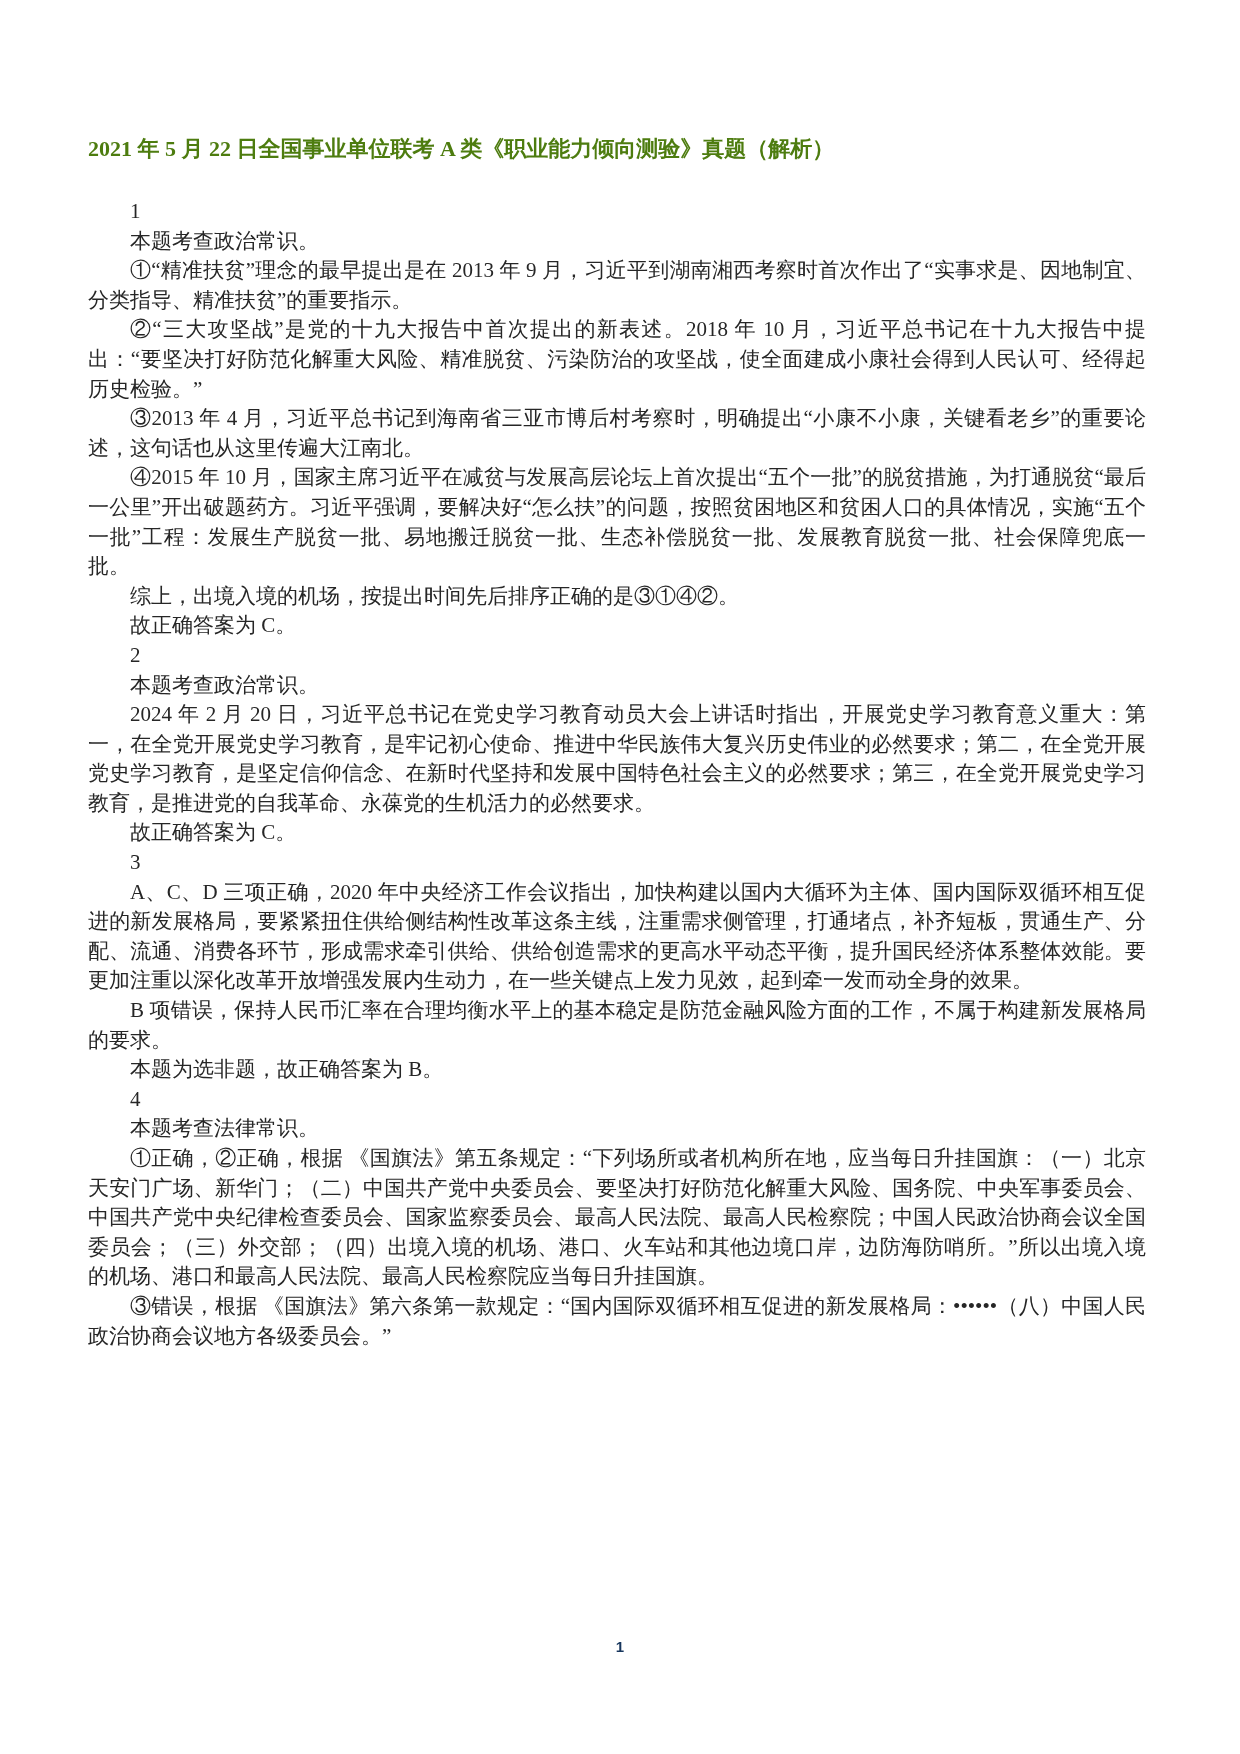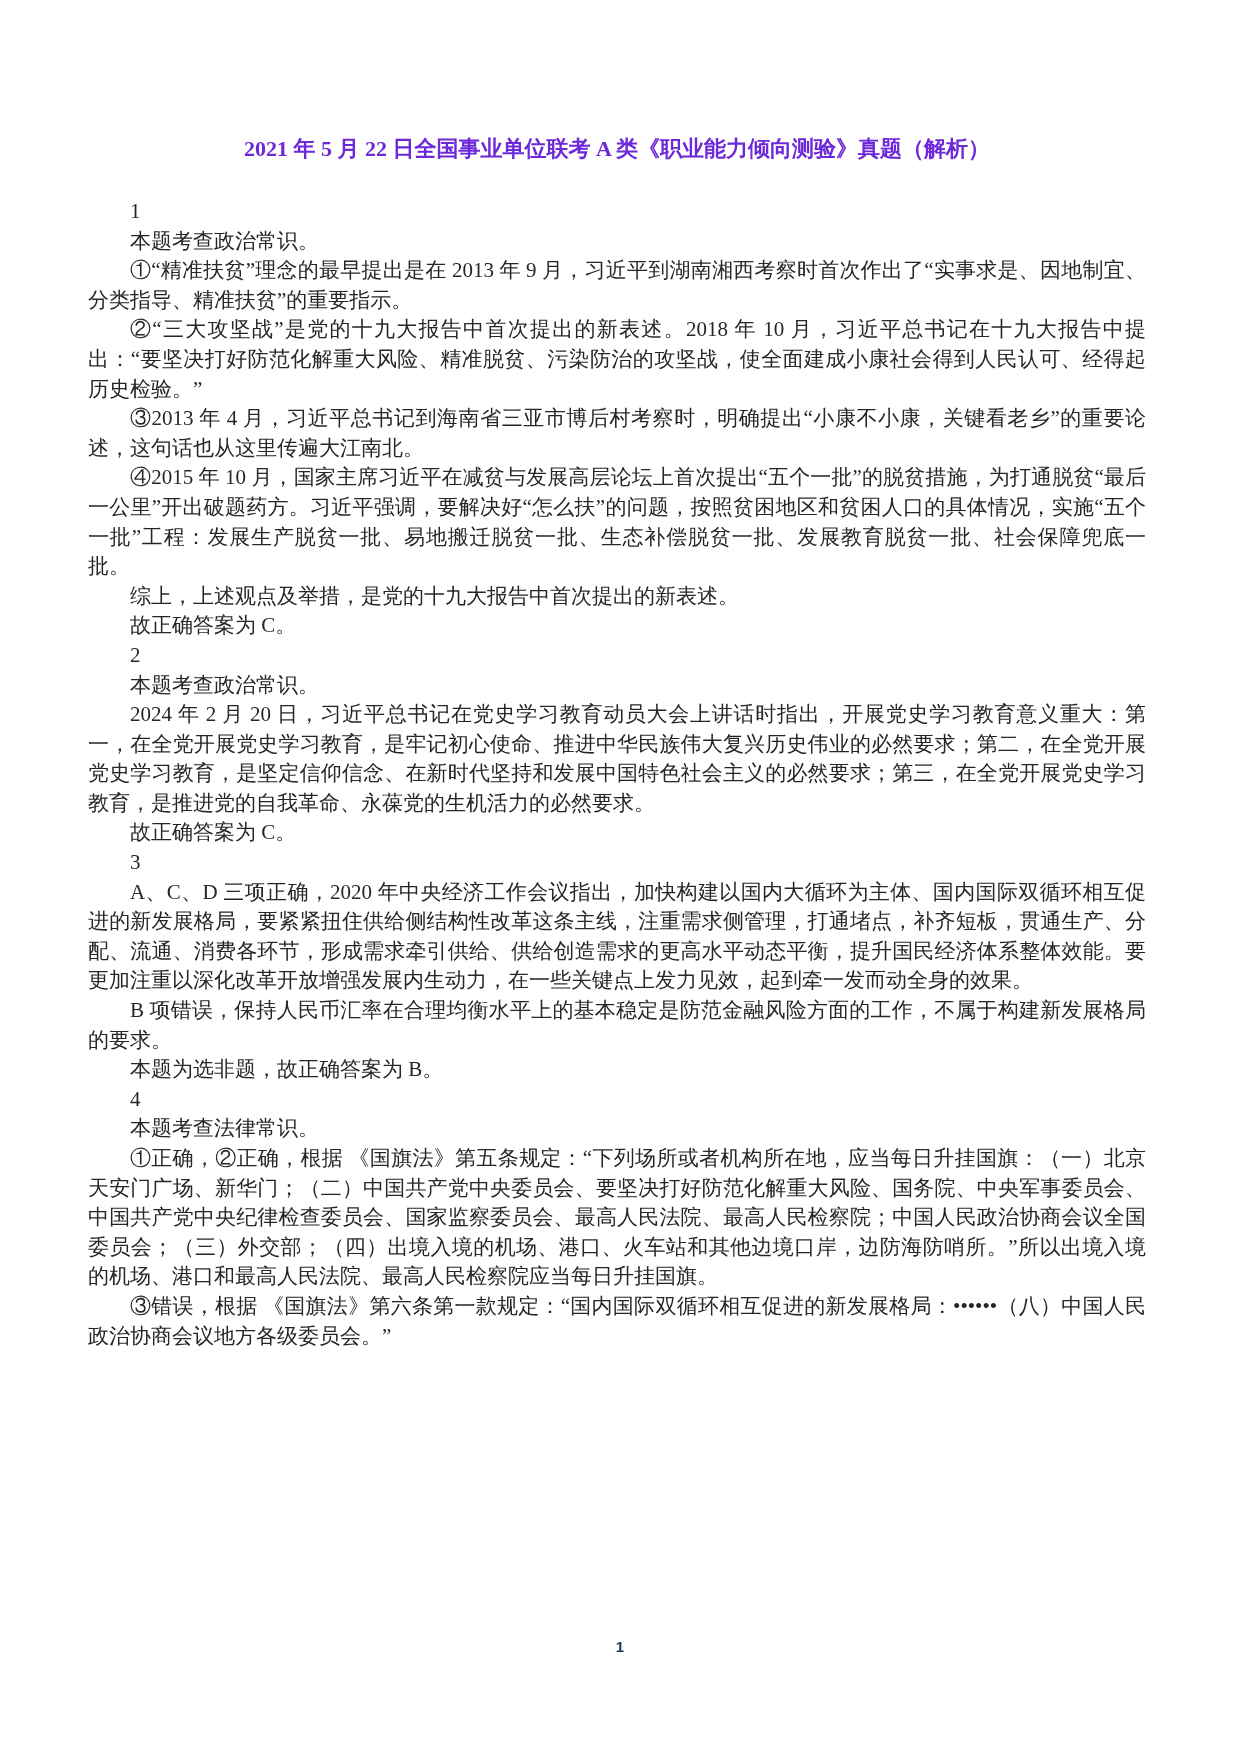--- a/index.html
+++ b/index.html
@@ -19,22 +19,21 @@
     position: absolute;
     left: 88px;
     top: 134px;
     width: 1058px;
   }
   .doc-title {
     margin: 0 0 33px 0;
     font-size: 22px;
     font-weight: bold;
     line-height: 30px;
-    color: #6d28d9;
-    text-align: center;
+    color: #4d7c0f;
     text-indent: 0;
   }
   .para, .qnum {
     margin: 0;
     font-size: 21px;
     line-height: 29.6px;
     color: #262626;
     text-align: justify;
     text-indent: 2em;
     word-break: break-all;
@@ -62,21 +61,21 @@
 
     <h1 class="doc-title">2021 年 5 月 22 日全国事业单位联考 A 类《职业能力倾向测验》真题（解析）</h1>
 
     <section>
       <p class="qnum">1</p>
       <p class="para">本题考查政治常识。</p>
       <p class="para">①“精准扶贫”理念的最早提出是在 2013 年 9 月，习近平到湖南湘西考察时首次作出了“实事求是、因地制宜、分类指导、精准扶贫”的重要指示。</p>
       <p class="para">②“三大攻坚战”是党的十九大报告中首次提出的新表述。2018 年 10 月，习近平总书记在十九大报告中提出：“要坚决打好防范化解重大风险、精准脱贫、污染防治的攻坚战，使全面建成小康社会得到人民认可、经得起历史检验。”</p>
       <p class="para">③2013 年 4 月，习近平总书记到海南省三亚市博后村考察时，明确提出“小康不小康，关键看老乡”的重要论述，这句话也从这里传遍大江南北。</p>
       <p class="para">④2015 年 10 月，国家主席习近平在减贫与发展高层论坛上首次提出“五个一批”的脱贫措施，为打通脱贫“最后一公里”开出破题药方。习近平强调，要解决好“怎么扶”的问题，按照贫困地区和贫困人口的具体情况，实施“五个一批”工程：发展生产脱贫一批、易地搬迁脱贫一批、生态补偿脱贫一批、发展教育脱贫一批、社会保障兜底一批。</p>
-      <p class="para">综上，上述观点及举措，是党的十九大报告中首次提出的新表述。</p>
+      <p class="para">综上，出境入境的机场，按提出时间先后排序正确的是③①④②。</p>
       <p class="para">故正确答案为 C。</p>
     </section>
 
     <section>
       <p class="qnum">2</p>
       <p class="para">本题考查政治常识。</p>
       <p class="para">2024 年 2 月 20 日，习近平总书记在党史学习教育动员大会上讲话时指出，开展党史学习教育意义重大：第一，在全党开展党史学习教育，是牢记初心使命、推进中华民族伟大复兴历史伟业的必然要求；第二，在全党开展党史学习教育，是坚定信仰信念、在新时代坚持和发展中国特色社会主义的必然要求；第三，在全党开展党史学习教育，是推进党的自我革命、永葆党的生机活力的必然要求。</p>
       <p class="para">故正确答案为 C。</p>
     </section>
 

